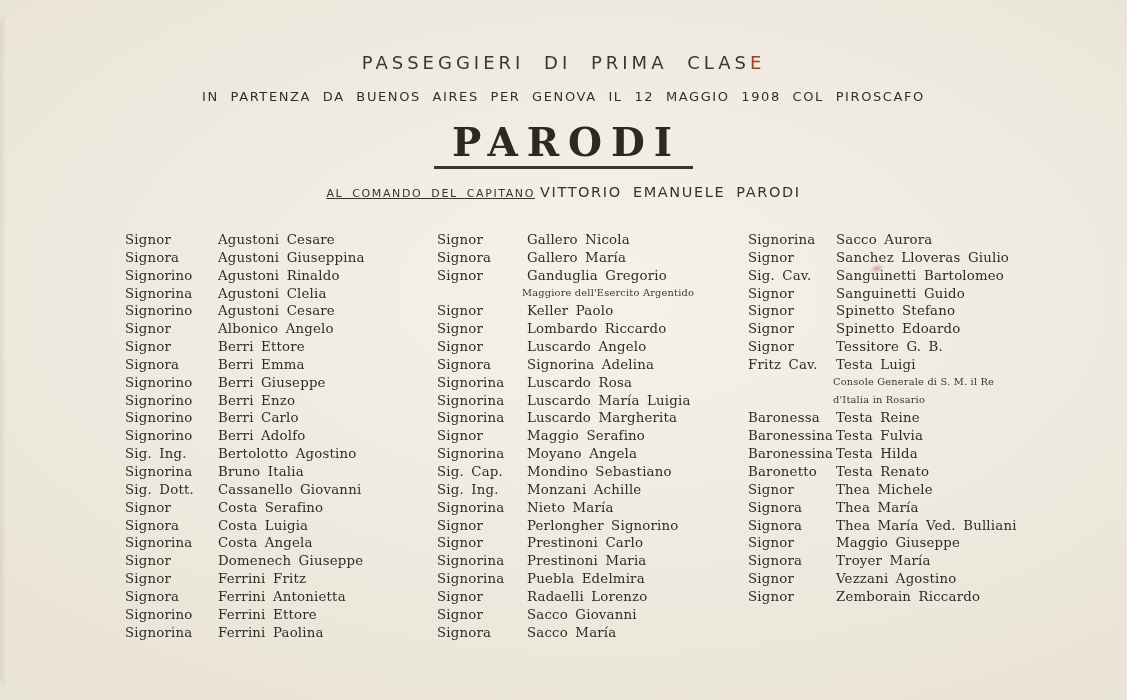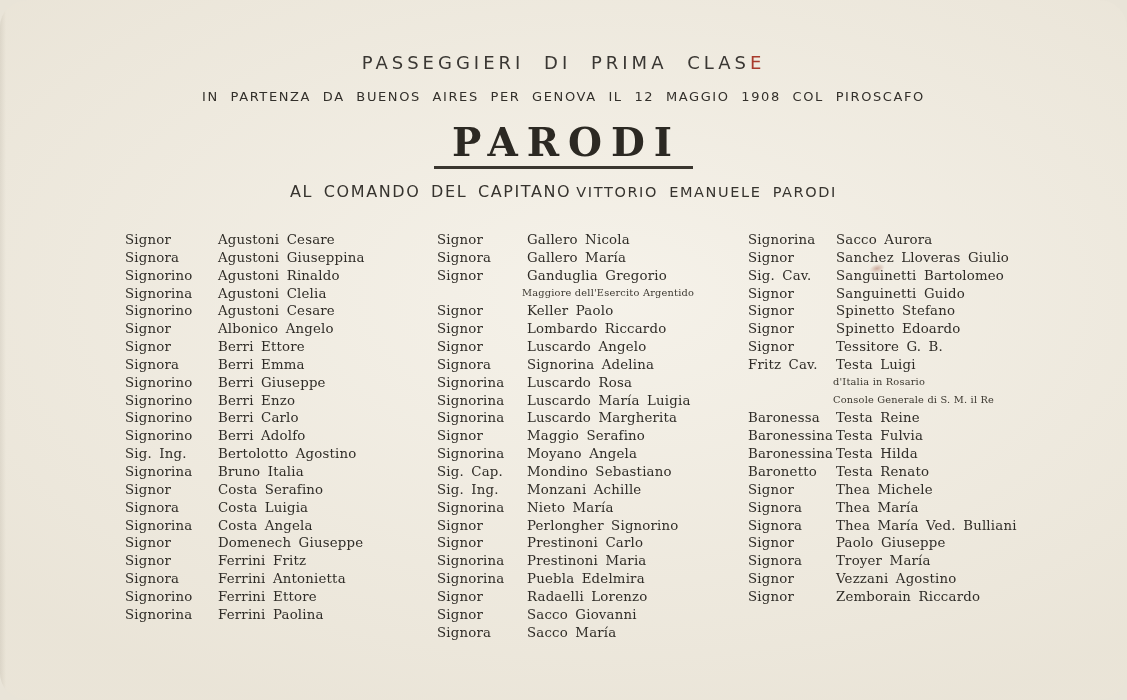--- a/index.html
+++ b/index.html
@@ -37,21 +37,21 @@
     font-size:39px;letter-spacing:9px;
     padding:0 12px 1px 18px;
     border-bottom:3px solid #3a362f;
     color:#2c2923;
   }
   .captain-line{
     margin-top:13px;
     font-family:"DejaVu Sans", sans-serif;
     color:#36332e;
   }
-  .captain-line .prefix{font-size:16px;letter-spacing:1.6px;word-spacing:4px;}
+  .captain-line .prefix{font-size:11px;letter-spacing:1.6px;word-spacing:4px;text-decoration:underline;}
   .captain-line .cname{font-size:14.5px;letter-spacing:1.6px;word-spacing:5px;}
   .col{position:absolute;top:232px;}
   .col-1{left:125px;width:305px;}
   .col-2{left:437px;width:305px;}
   .col-3{left:748px;width:340px;}
   .row{
     height:17.85px;
     display:flex;align-items:baseline;
     font-size:13.3px;letter-spacing:0.2px;word-spacing:3px;
     white-space:nowrap;
@@ -144,20 +144,24 @@
       </div>
       <div class="row">
         <span class="t">Sig. Ing.</span>
         <span class="n">Bertolotto Agostino</span>
       </div>
       <div class="row">
         <span class="t">Signorina</span>
         <span class="n">Bruno Italia</span>
       </div>
       <div class="row">
+        <span class="t">Sig. Dott.</span>
+        <span class="n">Cassanello Giovanni</span>
+      </div>
+      <div class="row">
         <span class="t">Signor</span>
         <span class="n">Costa Serafino</span>
       </div>
       <div class="row">
         <span class="t">Signora</span>
         <span class="n">Costa Luigia</span>
       </div>
       <div class="row">
         <span class="t">Signorina</span>
         <span class="n">Costa Angela</span>
@@ -300,22 +304,22 @@
         <span class="n">Spinetto Edoardo</span>
       </div>
       <div class="row">
         <span class="t">Signor</span>
         <span class="n">Tessitore G. B.</span>
       </div>
       <div class="row">
         <span class="t">Fritz Cav.</span>
         <span class="n">Testa Luigi</span>
       </div>
+      <div class="note-row">Console Generale di S. M. il Re</div>
       <div class="note-row">d'Italia in Rosario</div>
-      <div class="note-row">Console Generale di S. M. il Re</div>
       <div class="row">
         <span class="t">Baronessa</span>
         <span class="n">Testa Reine</span>
       </div>
       <div class="row">
         <span class="t">Baronessina</span>
         <span class="n">Testa Fulvia</span>
       </div>
       <div class="row">
         <span class="t">Baronessina</span>
@@ -332,21 +336,21 @@
       <div class="row">
         <span class="t">Signora</span>
         <span class="n">Thea María</span>
       </div>
       <div class="row">
         <span class="t">Signora</span>
         <span class="n">Thea María Ved. Bulliani</span>
       </div>
       <div class="row">
         <span class="t">Signor</span>
-        <span class="n">Paolo Giuseppe</span>
+        <span class="n">Maggio Giuseppe</span>
       </div>
       <div class="row">
         <span class="t">Signora</span>
         <span class="n">Troyer María</span>
       </div>
       <div class="row">
         <span class="t">Signor</span>
         <span class="n">Vezzani Agostino</span>
       </div>
       <div class="row">

